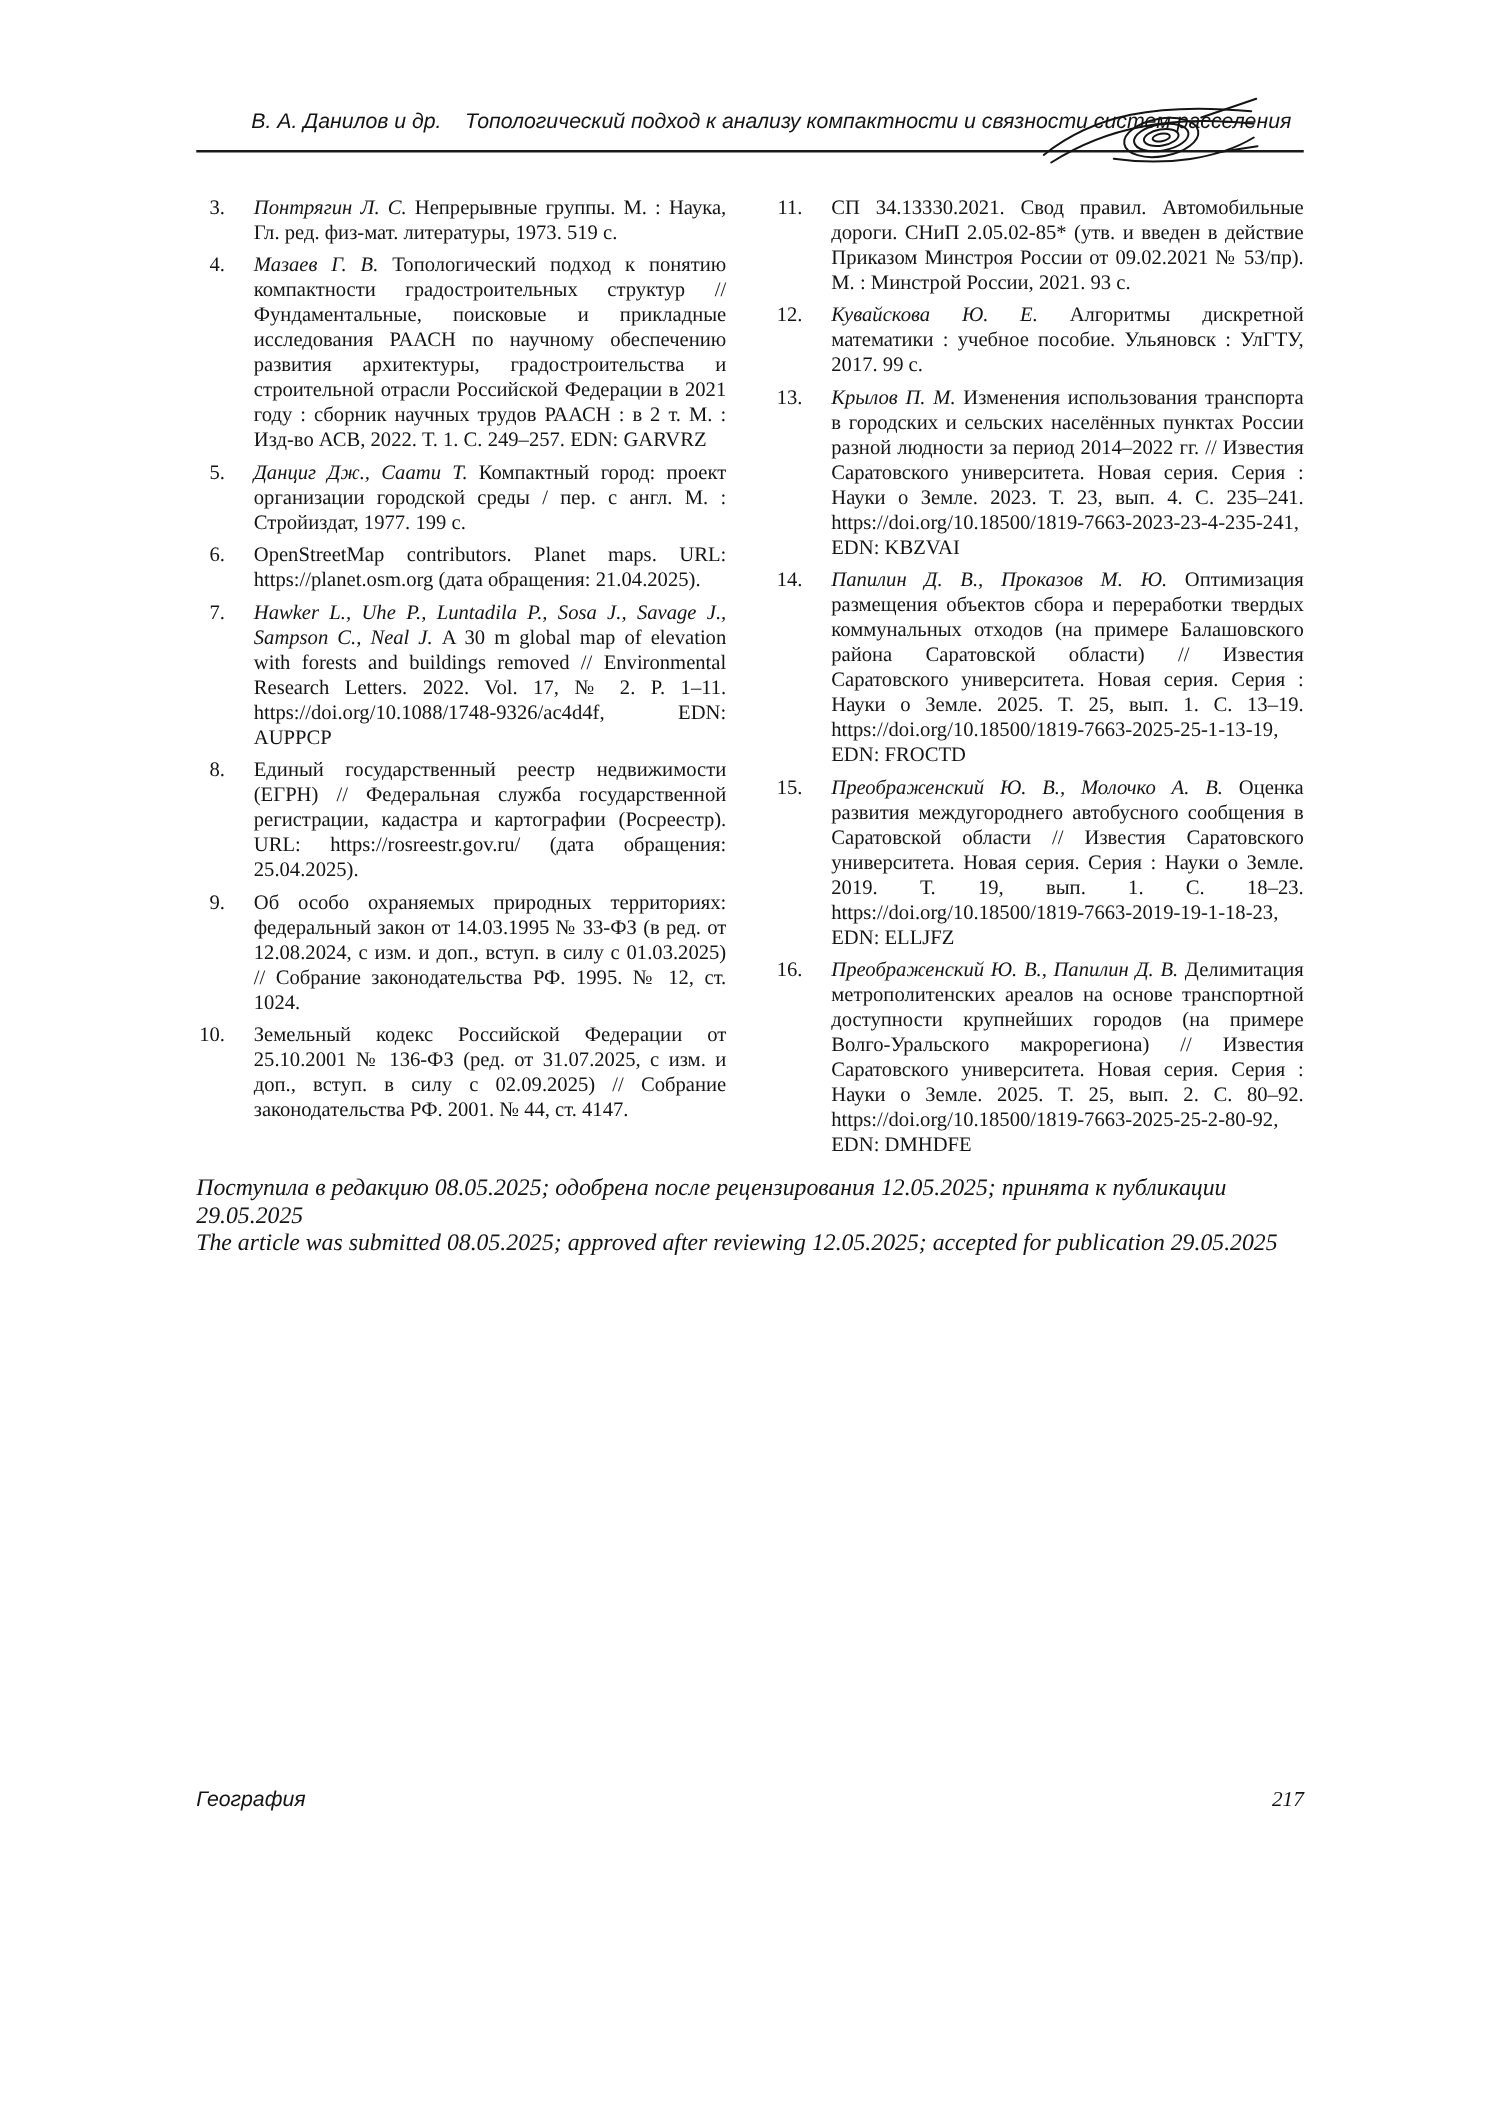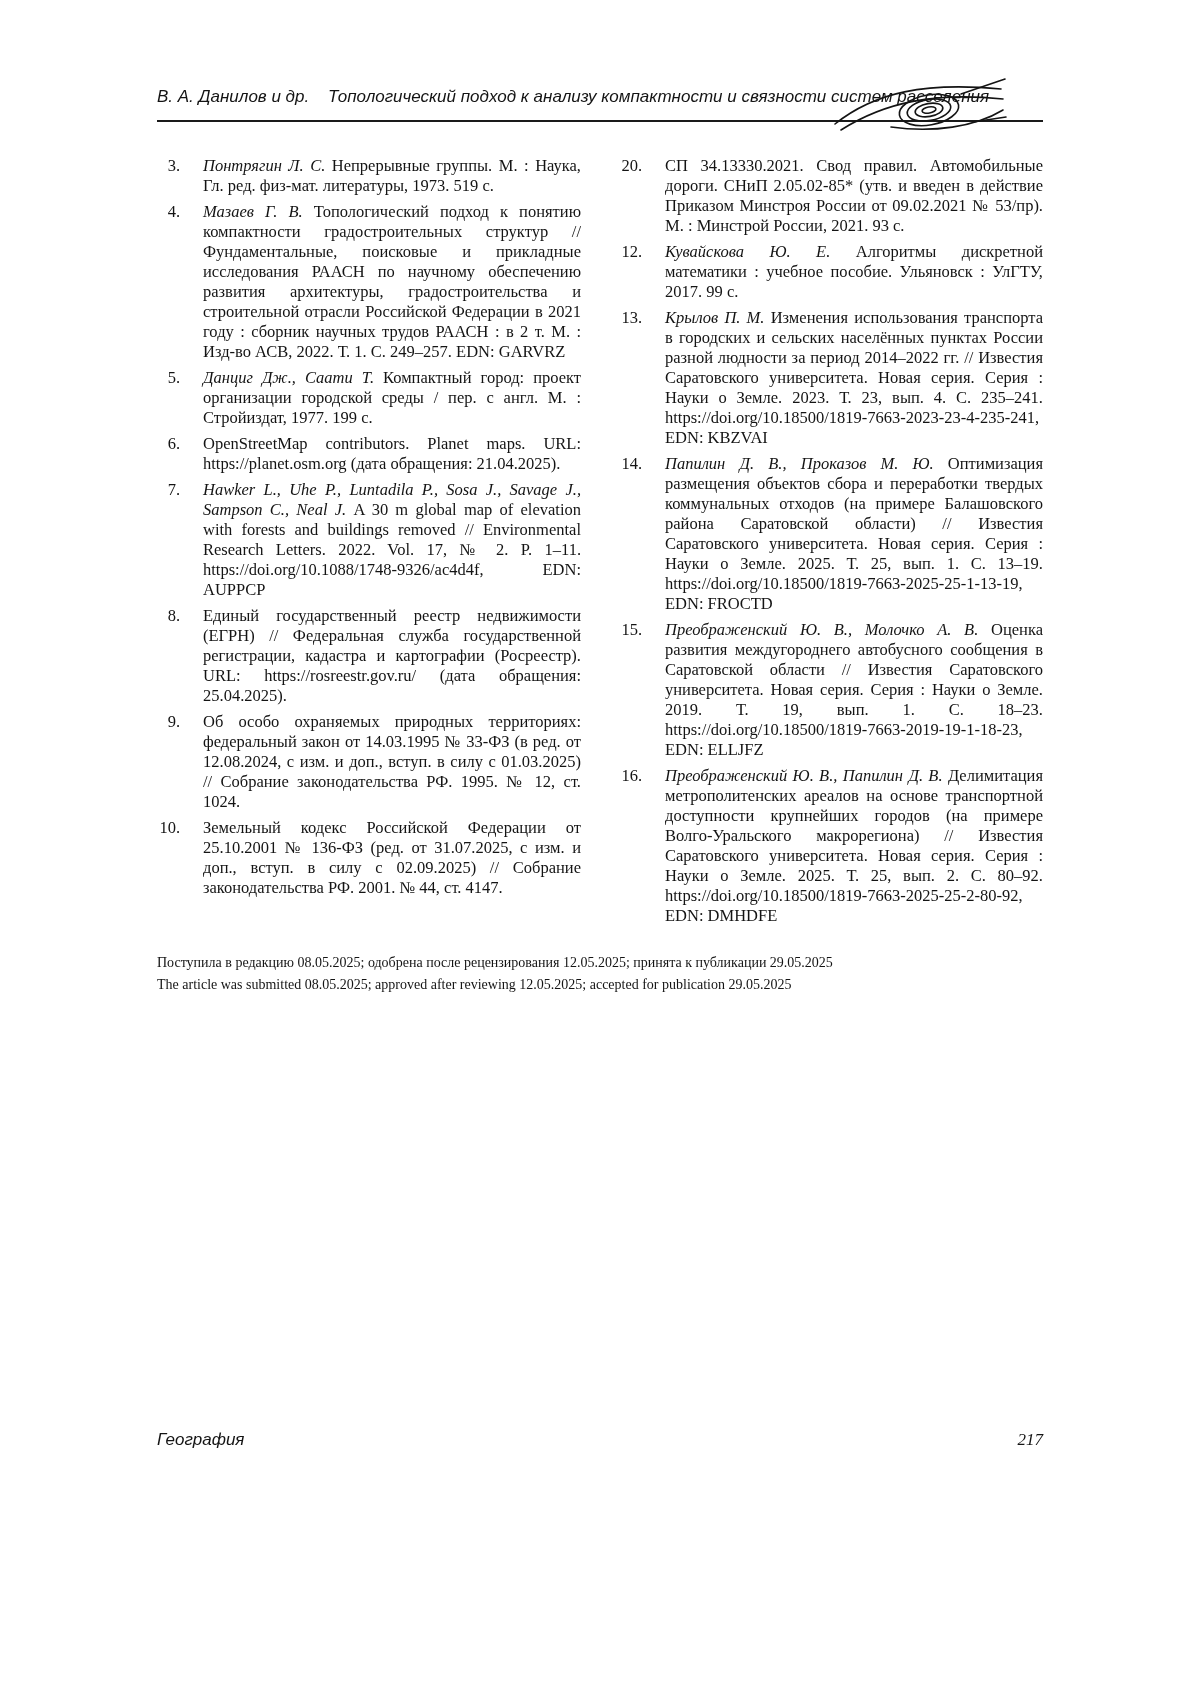--- a/index.html
+++ b/index.html
@@ -19,40 +19,40 @@
   .running-head {
     position:relative;
     font-family:"Liberation Sans", sans-serif;
     font-style:italic;
     font-size:17px;
     line-height:22px;
     padding-bottom:12px;
     border-bottom:2px solid #1a1a1a;
     white-space:nowrap;
   }
-  .running-head .authors { margin-right:14px; }
+  .running-head .authors { margin-right:14px;margin-left:44px; }
   .ornament {
     position:absolute;
     right:34px; bottom:-16px;
     width:176px; height:62px;
   }
   
   .ref-columns {
     display:flex; gap:38px;
     margin-top:34px;
     font-size:16.5px;
     line-height:20px;
   }
   .ref-col { flex:1 1 0; min-width:0; }
   .ref { display:flex; margin-bottom:6px; }
   .ref-num { flex:0 0 30px; text-align:right; padding-right:7px; box-sizing:border-box; }
   .ref-body { flex:1 1 auto; text-align:justify; word-break:break-word;margin-left:16px; }
   .it { font-style:italic; }
   
-  .dates-block { margin-top:20px; font-size:14px; line-height:22px; }
+  .dates-block { margin-top:8px; font-size:19px; line-height:22px;font-style:italic; }
   
   .page-footer {
     position:absolute; left:157px; right:157px; top:1430px;
     display:flex; justify-content:space-between; align-items:baseline;
     font-size:17px;
     gap:17px;
   }
   .footer-section {
     font-family:"Liberation Sans", sans-serif;
     font-style:italic;
@@ -116,21 +116,21 @@
             <span class="ref-num">9.</span>
             <span class="ref-body"><span>Об особо охраняемых природных территориях: федеральный закон от 14.03.1995 № 33-ФЗ (в ред. от 12.08.2024, с изм. и доп., вступ. в силу с 01.03.2025) // Собрание законодательства РФ. 1995. № 12, ст. 1024.</span></span>
           </div>
           <div class="ref">
             <span class="ref-num">10.</span>
             <span class="ref-body"><span>Земельный кодекс Российской Федерации от 25.10.2001 № 136-ФЗ (ред. от 31.07.2025, с изм. и доп., вступ. в силу с 02.09.2025) // Собрание законодательства РФ. 2001. № 44, ст. 4147.</span></span>
           </div>
         </div>
       <div class="ref-col">
           <div class="ref">
-            <span class="ref-num">20.</span>
+            <span class="ref-num">11.</span>
             <span class="ref-body"><span>СП 34.13330.2021. Свод правил. Автомобильные дороги. СНиП 2.05.02-85* (утв. и введен в действие Приказом Минстроя России от 09.02.2021 № 53/пр). М. : Минстрой России, 2021. 93 с.</span></span>
           </div>
           <div class="ref">
             <span class="ref-num">12.</span>
             <span class="ref-body"><span class="it">Кувайскова Ю. Е. </span><span>Алгоритмы дискретной математики : учебное пособие. Ульяновск : УлГТУ, 2017. 99 с.</span></span>
           </div>
           <div class="ref">
             <span class="ref-num">13.</span>
             <span class="ref-body"><span class="it">Крылов П. М. </span><span>Изменения использования транспорта в городских и сельских населённых пунктах России разной людности за период 2014–2022 гг. // Известия Саратовского университета. Новая серия. Серия : Науки о Земле. 2023. Т. 23, вып. 4. С. 235–241. https://doi.org/10.18500/1819-7663-2023-23-4-235-241, EDN: KBZVAI</span></span>
           </div>

